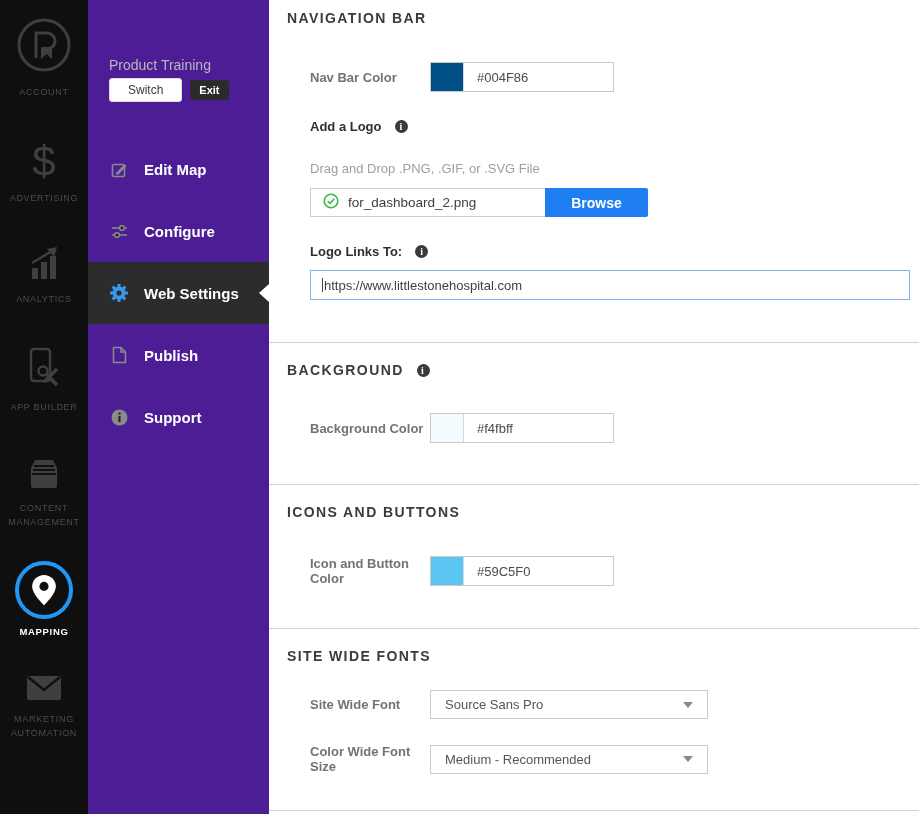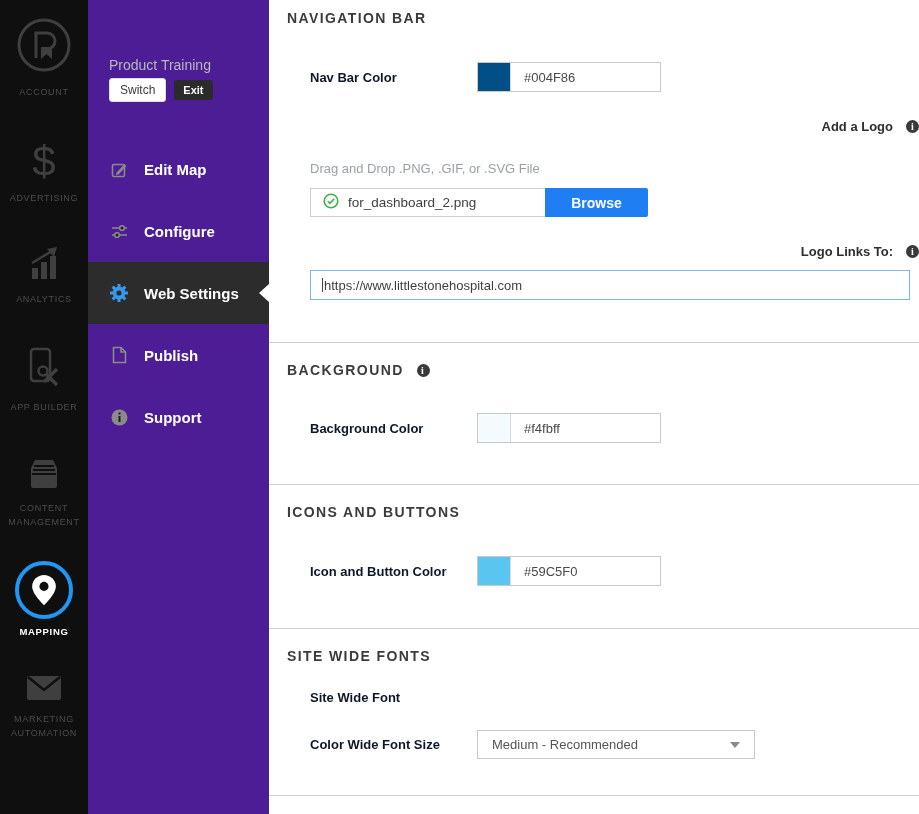--- a/index.html
+++ b/index.html
@@ -14,38 +14,38 @@
   .ri-app{ margin-top:38px } .ri-content{ margin-top:44px } .ri-mapping{ margin-top:32px } .ri-marketing{ margin-top:36px }
   .dollar-glyph { font-size:42px; line-height:44px; color:#3f3f3f; font-weight:400; }
   .map-ring { width:58px; height:58px; border-radius:50%; border:4px solid #2196f3; display:flex; align-items:center; justify-content:center; }
   .ri-mapping .rail-label { color:#fff; font-weight:700; font-size:9.5px; margin-top:6px; }
 
   
   .sub-sidebar { width:181px; height:814px; background:#4c1d95; flex-shrink:0; position:relative; }
   .project-block { padding:57px 0 0 21px; }
   .project-name { font-size:14px; color:#b9b9b9; }
   .project-actions { margin-top:5px; display:flex; gap:8px; align-items:center; }
-  .switch-btn { background:#fff; color:#3a3a3a; font-size:12px; padding:4px 10px; border:1px solid #dcdcdc; border-radius:3px; cursor:pointer; font-family:inherit; }
+  .switch-btn { background:#fff; color:#3a3a3a; font-size:12px; padding:4px 18px; border:1px solid #dcdcdc; border-radius:3px; cursor:pointer; font-family:inherit; }
   .exit-btn { background:#2b2b2b; color:#fff; font-size:11px; font-weight:700; padding:4px 9px; border:none; border-radius:3px; cursor:pointer; font-family:inherit; }
   .menu { margin-top:36px; }
   .menu-item { height:62px; display:flex; align-items:center; padding-left:22px; gap:16px; color:#fff; font-size:15px; font-weight:700; cursor:pointer; position:relative; }
   .menu-item.active { background:#2c2c2c; }
   .active-arrow { position:absolute; right:0; top:50%; transform:translateY(-50%); width:0; height:0; border-top:9px solid transparent; border-bottom:9px solid transparent; border-right:10px solid #fff; }
   .menu-icon { width:18px; display:flex; justify-content:center; }
 
   
   .main { flex:1; background:#fff; padding-top:10px; }
   .section-title { font-size:14px; font-weight:700; letter-spacing:1.4px; color:#3b3b3b; margin-left:18px; display:flex; align-items:center; gap:13px; }
   .field-row { display:flex; align-items:center; margin-left:41px; }
-  .field-label { font-size:13px; font-weight:700; color:#0f172a; width:167px; flex-shrink:0; }
+  .field-label { font-size:13px; font-weight:700; color:#737373; width:120px; flex-shrink:0; }
   .color-group { display:flex; height:30px; width:184px; border:1px solid #c9c9c9; background:#fff; }
   .swatch { width:33px; flex-shrink:0; border-right:1px solid #d9d9d9; cursor:pointer; }
   .color-value { flex:1; display:flex; align-items:center; padding-left:13px; font-size:13px; color:#4a4a4a; }
   .info-icon { display:inline-flex; width:13px; height:13px; border-radius:50%; background:#3a3a3a; color:#fff; font-size:10px; font-weight:700; align-items:center; justify-content:center; font-family:"Liberation Serif", serif; cursor:pointer; flex-shrink:0; }
-  .inline-label { margin:27px 0 0 41px; display:flex; align-items:center; gap:13px; font-size:13px; font-weight:700; color:#2f2f2f;justify-content:flex-end; }
+  .inline-label { margin:27px 0 0 41px; display:flex; align-items:center; gap:13px; font-size:13px; font-weight:700; color:#2f2f2f; }
   .hint-drag { margin:27px 0 0 41px; font-size:13px; color:#9aa1a6; }
   .file-row { margin:12px 0 0 41px; display:flex; height:29px; width:338px; }
   .file-box { flex:1; border:1px solid #cfcfcf; border-right:none; background:#fff; display:flex; align-items:center; padding-left:12px; gap:9px; cursor:pointer; }
   .file-name { font-size:13.5px; color:#3f3f3f; }
   .browse-btn { width:103px; background:#1f7ff2; color:#fff; font-size:14px; font-weight:700; display:flex; align-items:center; justify-content:center; border:none; border-radius:0 2px 2px 0; cursor:pointer; font-family:inherit; }
   .url-input { margin:11px 0 0 41px; width:600px; height:30px; border:1px solid #7db5f2; display:flex; align-items:center; padding-left:11px; font-size:13px; color:#3f3f3f; cursor:text; }
   .text-caret { width:1px; height:14px; background:#444; margin-right:1px; }
   .divider { height:1px; background:#d0d0d0; }
   .d1 { margin-top:42px } .d2 { margin-top:41px } .d3 { margin-top:42px } .d4 { margin-top:36px }
   .t2 { margin-top:19px } .row-navcolor { margin-top:36px } .row-bgcolor { margin-top:35px }
@@ -275,20 +275,24 @@
   </div>
 
   <div class="divider d3"></div>
 
   <div class="section-title t2">
     <span>SITE WIDE FONTS</span>
   </div>
 
   <div class="field-row row-font">
     <span class="field-label">Site Wide Font</span>
+    <div class="select-box">
+      <span>Source Sans Pro</span>
+      <span class="caret-down"></span>
+    </div>
   </div>
 
   <div class="field-row row-size">
     <span class="field-label">Color Wide Font Size</span>
     <div class="select-box">
       <span>Medium - Recommended</span>
       <span class="caret-down"></span>
     </div>
   </div>
 

